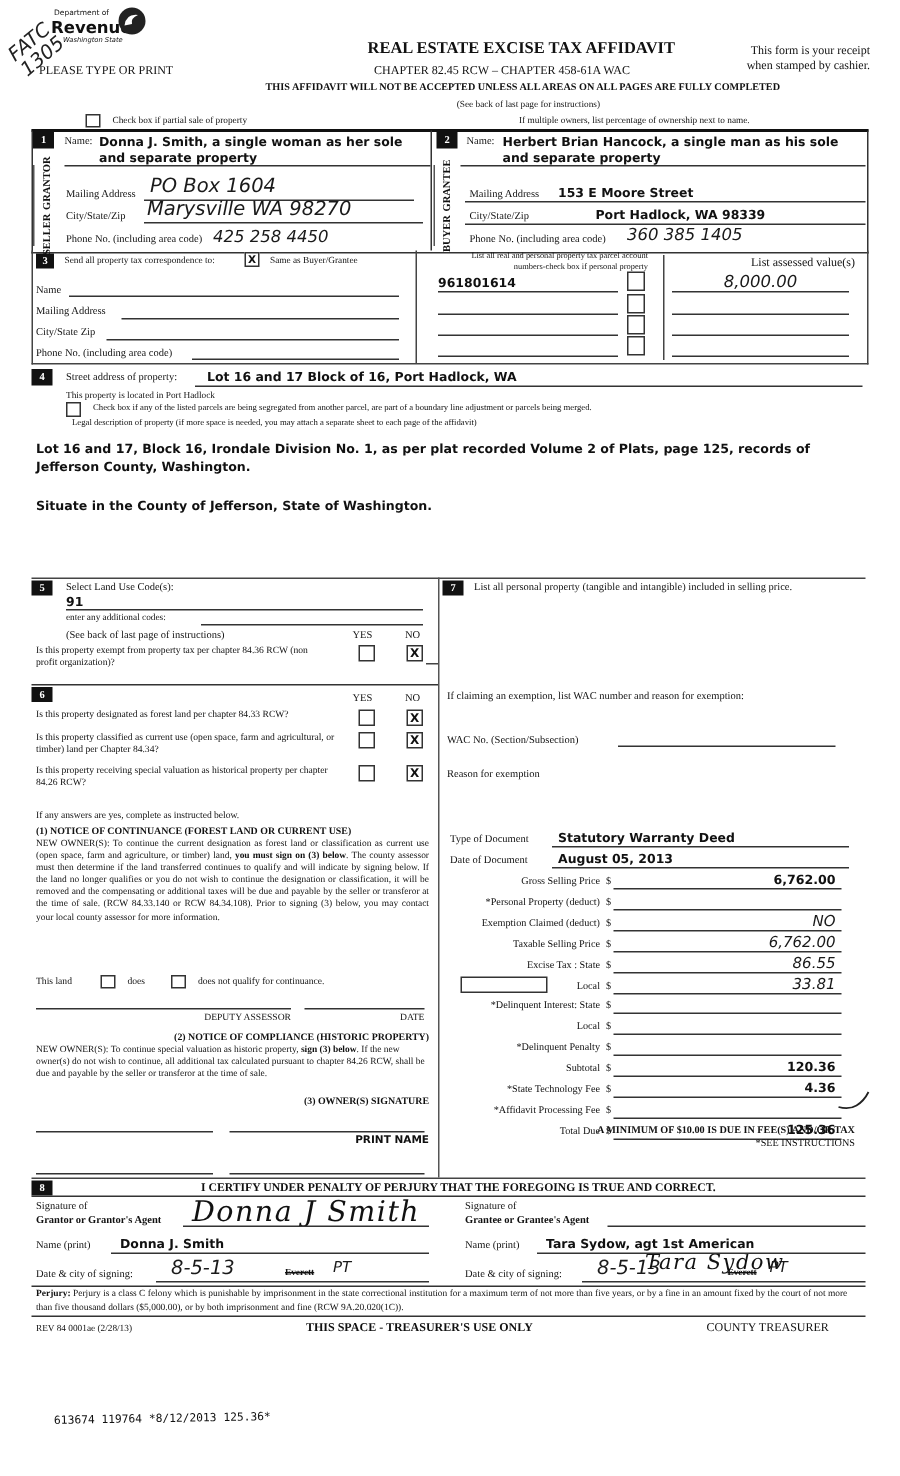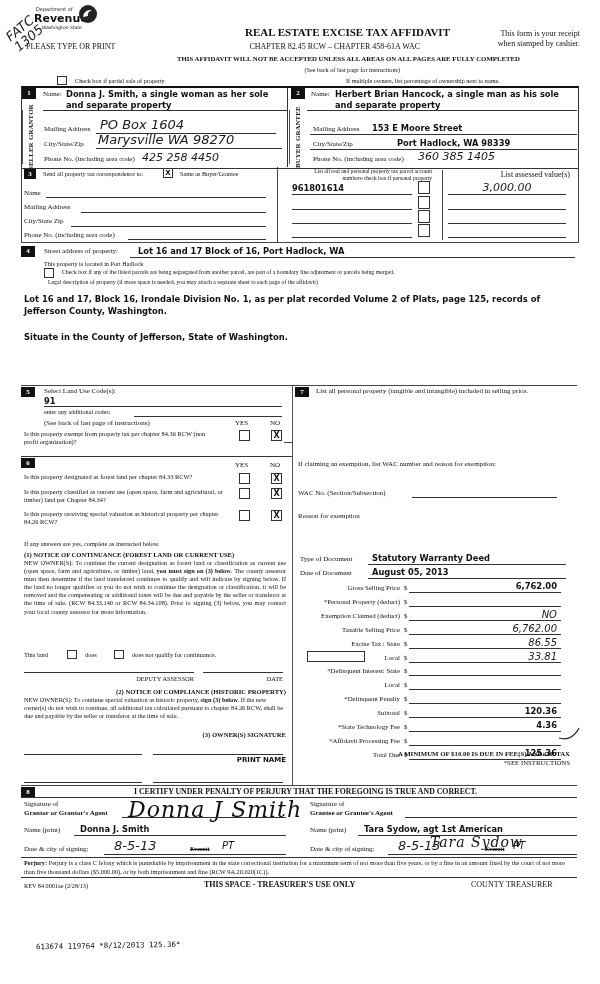--- a/index.html
+++ b/index.html
@@ -105,21 +105,21 @@
 <div class="abs" style="left:277px;top:167px;height:75px;border-left:1px solid #444;"></div>
 <div class="abs s6 center" style="left:280px;top:168px;width:152px;font-size:5.6px;line-height:7px;">
   <div>List all real and personal property tax parcel account</div>
   <div>numbers-check box if personal property</div>
 </div>
 <div class="abs" style="left:442px;top:170px;height:70px;border-left:1px solid #444;"></div>
 <div class="abs s8 center" style="left:445px;top:170px;width:125px;">List assessed value(s)</div>
 <div id="parcel-rows">
     <div class="abs fill" style="left: 292px; top: 183px; width: 120px; height: 11px; border-bottom: 1px solid rgb(51, 51, 51);">961801614</div>
     <div class="abs chk" style="left: 418px; top: 181px; width: 12px; height: 13px;"></div>
-    <div class="abs hand" style="left: 448px; top: 181px; width: 118px; height: 13px; border-bottom: 1px solid rgb(51, 51, 51); font-size: 11px; text-align: center;">3,000.00</div>
+    <div class="abs hand" style="left: 448px; top: 181px; width: 118px; height: 13px; border-bottom: 1px solid rgb(51, 51, 51); font-size: 11px; text-align: center;">8,000.00</div>
     <div class="abs fill" style="left: 292px; top: 198px; width: 120px; height: 11px; border-bottom: 1px solid rgb(51, 51, 51);"></div>
     <div class="abs chk" style="left: 418px; top: 196px; width: 12px; height: 13px;"></div>
     <div class="abs hand" style="left: 448px; top: 196px; width: 118px; height: 13px; border-bottom: 1px solid rgb(51, 51, 51); font-size: 11px; text-align: center;"></div>
     <div class="abs fill" style="left: 292px; top: 212px; width: 120px; height: 11px; border-bottom: 1px solid rgb(51, 51, 51);"></div>
     <div class="abs chk" style="left: 418px; top: 210px; width: 12px; height: 13px;"></div>
     <div class="abs hand" style="left: 448px; top: 210px; width: 118px; height: 13px; border-bottom: 1px solid rgb(51, 51, 51); font-size: 11px; text-align: center;"></div>
     <div class="abs fill" style="left: 292px; top: 226px; width: 120px; height: 11px; border-bottom: 1px solid rgb(51, 51, 51);"></div>
     <div class="abs chk" style="left: 418px; top: 224px; width: 12px; height: 13px;"></div>
     <div class="abs hand" style="left: 448px; top: 224px; width: 118px; height: 13px; border-bottom: 1px solid rgb(51, 51, 51); font-size: 11px; text-align: center;"></div>
   </div>
@@ -257,21 +257,21 @@
 
 <div class="abs hline" style="left:21px;top:785px;width:556px;border-top:1.5px solid #444;"></div>
 <div class="abs num" style="left:21px;top:787px;width:14px;height:10px;">8</div>
 <div class="abs s8 bold" style="left:134px;top:787px;font-size:7.8px;">I CERTIFY UNDER PENALTY OF PERJURY THAT THE FOREGOING IS TRUE AND CORRECT.</div>
 <div class="abs hline" style="left:21px;top:797px;width:556px;"></div>
 
 <div class="abs s7" style="left:24px;top:800px;line-height:9px;">
   <div>Signature of</div>
   <div class="bold">Grantor or Grantor's Agent</div>
 </div>
-<div class="abs" style="left:128px;top:797px;font-family:'DejaVu Serif', serif;font-style:italic;font-size:22px;letter-spacing:1px;">Donna J Smith</div>
+<div class="abs" style="left:128px;top:797px;font-family:'DejaVu Serif', serif;font-style:italic;font-size:19px;letter-spacing:1px;">Donna J Smith</div>
 <div class="abs line" style="left:122px;top:817px;width:164px;"></div>
 <div class="abs s7" style="left:24px;top:826px;">Name (print)</div>
 <div class="abs fill" style="left:80px;top:824px;">Donna J. Smith</div>
 <div class="abs line" style="left:74px;top:835px;width:212px;"></div>
 <div class="abs s7" style="left:24px;top:845px;">Date &amp; city of signing:</div>
 <div class="abs hand" style="left:114px;top:838px;font-size:13px;">8-5-13</div>
 <div class="abs s6" style="left:190px;top:845px;text-decoration:line-through;font-weight:bold;">Everett</div>
 <div class="abs hand" style="left:222px;top:840px;font-size:10px;">PT</div>
 <div class="abs line" style="left:104px;top:854px;width:182px;"></div>
 

